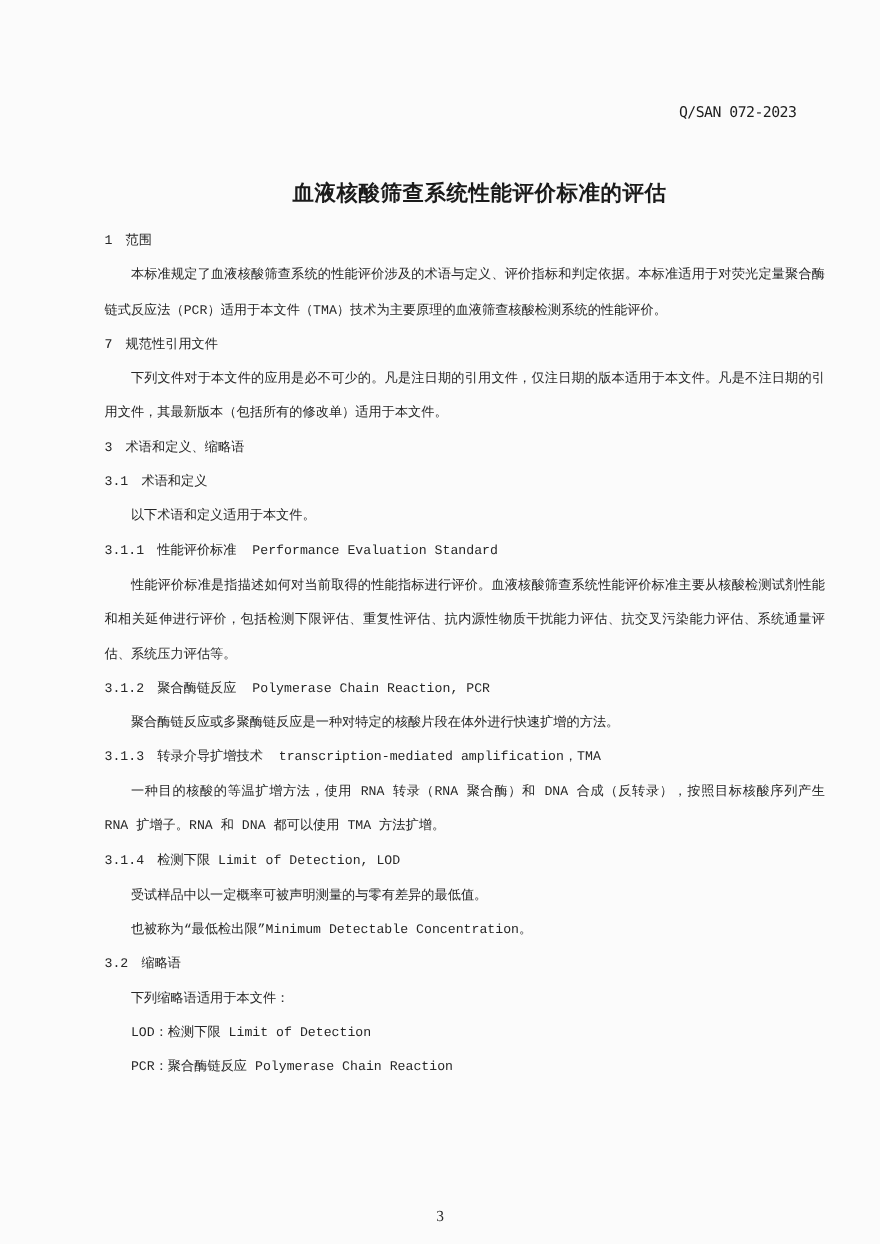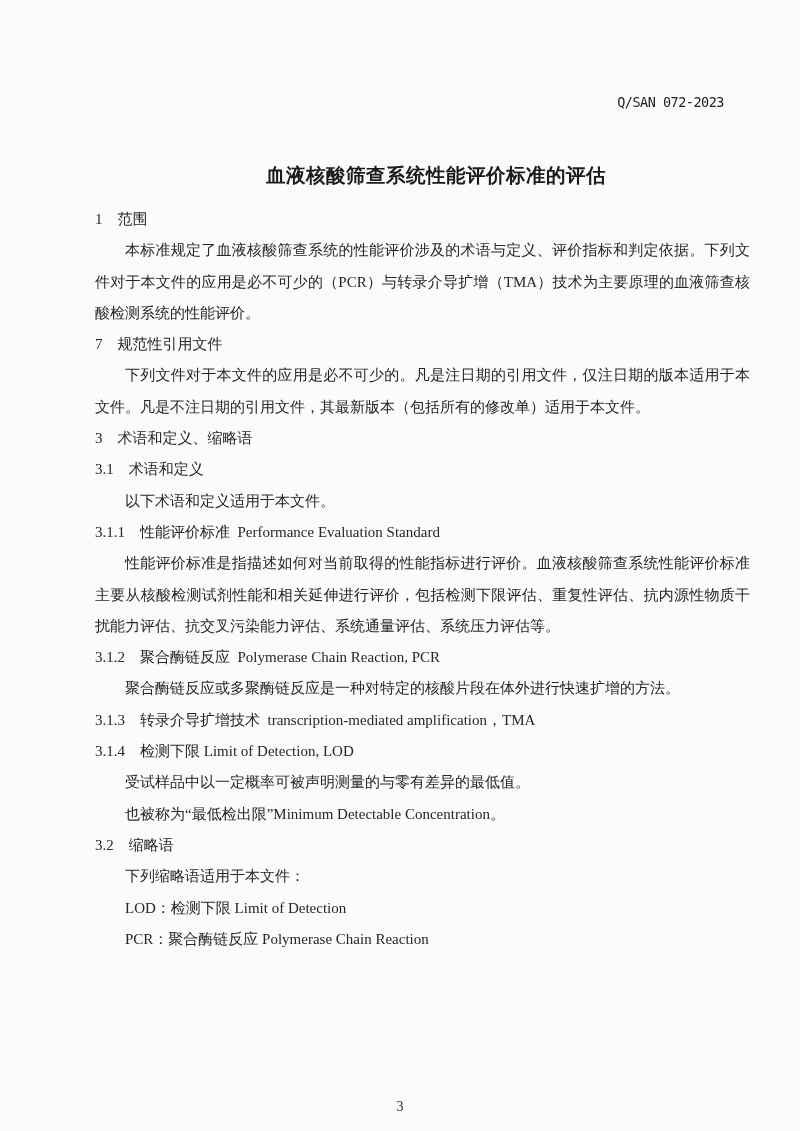--- a/index.html
+++ b/index.html
@@ -38,25 +38,26 @@
     font-weight: 700;
     letter-spacing: 0.5px;
     color: #1b1b1b;
     padding-left: 36px;
   }
   .content {
     position: absolute;
     top: 204px;
     left: 95px;
     width: 655px;
-    font-size: 15px;
+    font-size: 12px;
     line-height: 31.3px;
     text-align: justify;
     text-justify: inter-ideograph;
     overflow-wrap: break-word;
+    font-family: Liberation Mono, monospace;
   }
   .content .blk {
     margin: 0;
     padding: 0;
   }
   .content .para {
     text-indent: 2em;
   }
   .content .clause {
     text-indent: 0;
@@ -76,31 +77,32 @@
 <body>
 
 <div class="page">
 
   <div class="doc-ref">Q/SAN 072-2023</div>
 
   <div class="doc-title">血液核酸筛查系统性能评价标准的评估</div>
 
   <div class="content">
     <div class="blk clause">1　范围</div>
-    <div class="blk para">本标准规定了血液核酸筛查系统的性能评价涉及的术语与定义、评价指标和判定依据。下列文件对于本文件的应用是必不可少的（PCR）与转录介导扩增（TMA）技术为主要原理的血液筛查核酸检测系统的性能评价。</div>
+    <div class="blk para">本标准规定了血液核酸筛查系统的性能评价涉及的术语与定义、评价指标和判定依据。本标准适用于对荧光定量聚合酶链式反应法（PCR）适用于本文件（TMA）技术为主要原理的血液筛查核酸检测系统的性能评价。</div>
     <div class="blk clause">7　规范性引用文件</div>
     <div class="blk para">下列文件对于本文件的应用是必不可少的。凡是注日期的引用文件，仅注日期的版本适用于本文件。凡是不注日期的引用文件，其最新版本（包括所有的修改单）适用于本文件。</div>
     <div class="blk clause">3　术语和定义、缩略语</div>
     <div class="blk clause">3.1　术语和定义</div>
     <div class="blk para">以下术语和定义适用于本文件。</div>
     <div class="blk clause">3.1.1　性能评价标准  Performance Evaluation Standard</div>
     <div class="blk para">性能评价标准是指描述如何对当前取得的性能指标进行评价。血液核酸筛查系统性能评价标准主要从核酸检测试剂性能和相关延伸进行评价，包括检测下限评估、重复性评估、抗内源性物质干扰能力评估、抗交叉污染能力评估、系统通量评估、系统压力评估等。</div>
     <div class="blk clause">3.1.2　聚合酶链反应  Polymerase Chain Reaction, PCR</div>
     <div class="blk para">聚合酶链反应或多聚酶链反应是一种对特定的核酸片段在体外进行快速扩增的方法。</div>
     <div class="blk clause">3.1.3　转录介导扩增技术  transcription-mediated amplification，TMA</div>
+    <div class="blk para">一种目的核酸的等温扩增方法，使用 RNA 转录（RNA 聚合酶）和 DNA 合成（反转录），按照目标核酸序列产生 RNA 扩增子。RNA 和 DNA 都可以使用 TMA 方法扩增。</div>
     <div class="blk clause">3.1.4　检测下限 Limit of Detection, LOD</div>
     <div class="blk para">受试样品中以一定概率可被声明测量的与零有差异的最低值。</div>
     <div class="blk para">也被称为“最低检出限”Minimum Detectable Concentration。</div>
     <div class="blk clause">3.2　缩略语</div>
     <div class="blk para">下列缩略语适用于本文件：</div>
     <div class="blk para">LOD：检测下限 Limit of Detection</div>
     <div class="blk para">PCR：聚合酶链反应 Polymerase Chain Reaction</div>
   </div>
 
   <div class="page-num">3</div>

